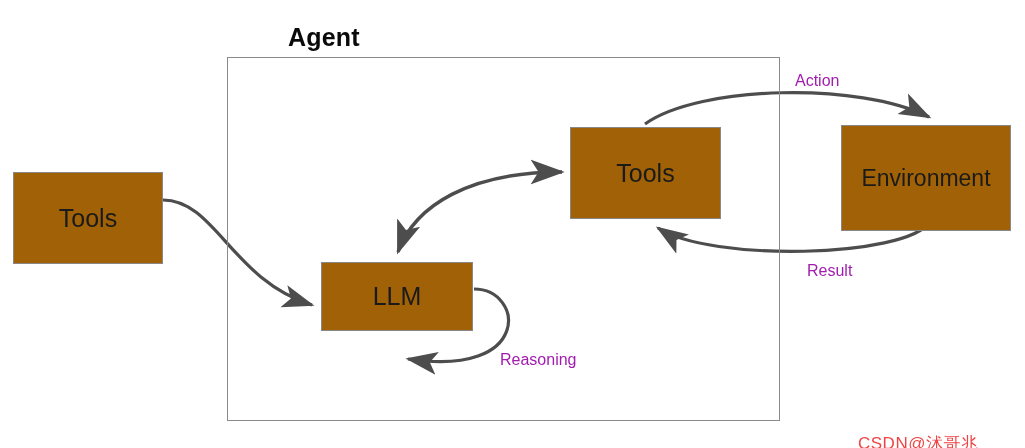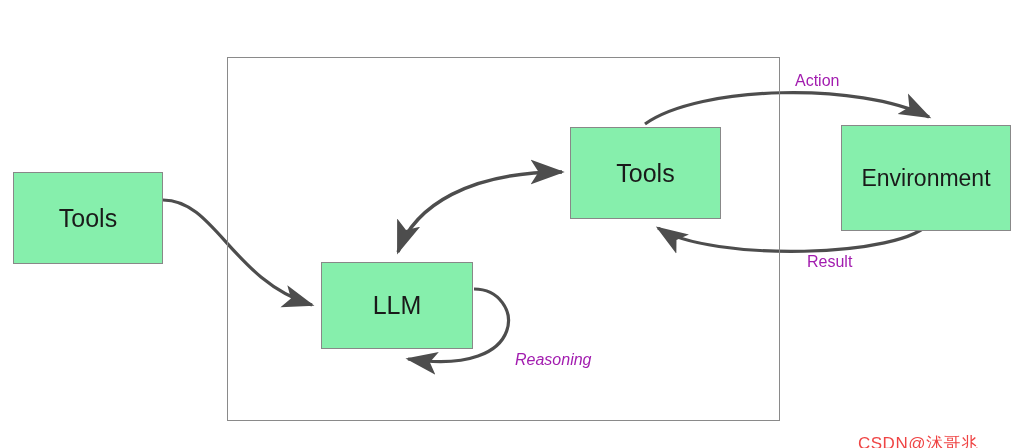--- a/index.html
+++ b/index.html
@@ -19,33 +19,33 @@
   }
   svg.layer {
     position: absolute;
     left: 0;
     top: 0;
     width: 1025px;
     height: 448px;
   }
   .node {
     position: absolute;
-    background: #86efac;
+    background: #a16207;
     border: 1.5px solid #888888;
     box-sizing: border-box;
     display: flex;
     align-items: center;
     justify-content: center;
     color: #1a1a1a;
     font-size: 25px;
     font-family: "Liberation Sans", sans-serif;
     z-index: 3;
   }
   #node-task   { left: 13px;  top: 172px; width: 150px; height: 92px; }
-  #node-llm    { left: 321px; top: 262px; width: 152px; height: 87px; }
+  #node-llm    { left: 321px; top: 262px; width: 152px; height: 69px; }
   #node-tools  { left: 570px; top: 127px; width: 151px; height: 92px; }
   #node-env    { left: 841px; top: 125px; width: 170px; height: 106px; font-size: 23px; }
 
   .group-box {
     position: absolute;
     left: 227px;
     top: 57px;
     width: 553px;
     height: 364px;
     border: 1.5px solid #8a8a8a;
@@ -64,42 +64,43 @@
     z-index: 4;
   }
   .edge-label {
     position: absolute;
     font-size: 16px;
     color: #a21caf;
     z-index: 4;
     white-space: nowrap;
   }
   #label-action    { left: 795px; top: 72px; }
-  #label-result    { left: 807px; top: 253px; }
-  #label-reasoning { left: 515px; top: 351px; font-style: italic; }
+  #label-result    { left: 807px; top: 262px; }
+  #label-reasoning { left: 500px; top: 351px; }
 
   .watermark {
     position: absolute;
     left: 858px;
     top: 420px;
     font-size: 17px;
     color: #ef4444;
     letter-spacing: 0.5px;
     z-index: 5;
     white-space: nowrap;
     font-family: Liberation Sans, sans-serif;
     margin-top: 12px;
   }
 </style>
 </head>
 <body>
 
 <div id="canvas">
 
   <div class="group-box"></div>
+  <div class="group-title">Agent</div>
 
   <svg class="layer" viewBox="0 0 1025 448" xmlns="http://www.w3.org/2000/svg">
     <defs>
       <marker id="ah" markerWidth="12" markerHeight="12" refX="9.2" refY="4" orient="auto" markerUnits="strokeWidth">
         <path d="M0,0.4 L10,4 L0,7.6 L2.3,4 Z" fill="#4d4d4d"></path>
       </marker>
       <marker id="ah-start" markerWidth="12" markerHeight="12" refX="9.2" refY="4" orient="auto-start-reverse" markerUnits="strokeWidth">
         <path d="M0,0.4 L10,4 L0,7.6 L2.3,4 Z" fill="#4d4d4d"></path>
       </marker>
     </defs>

